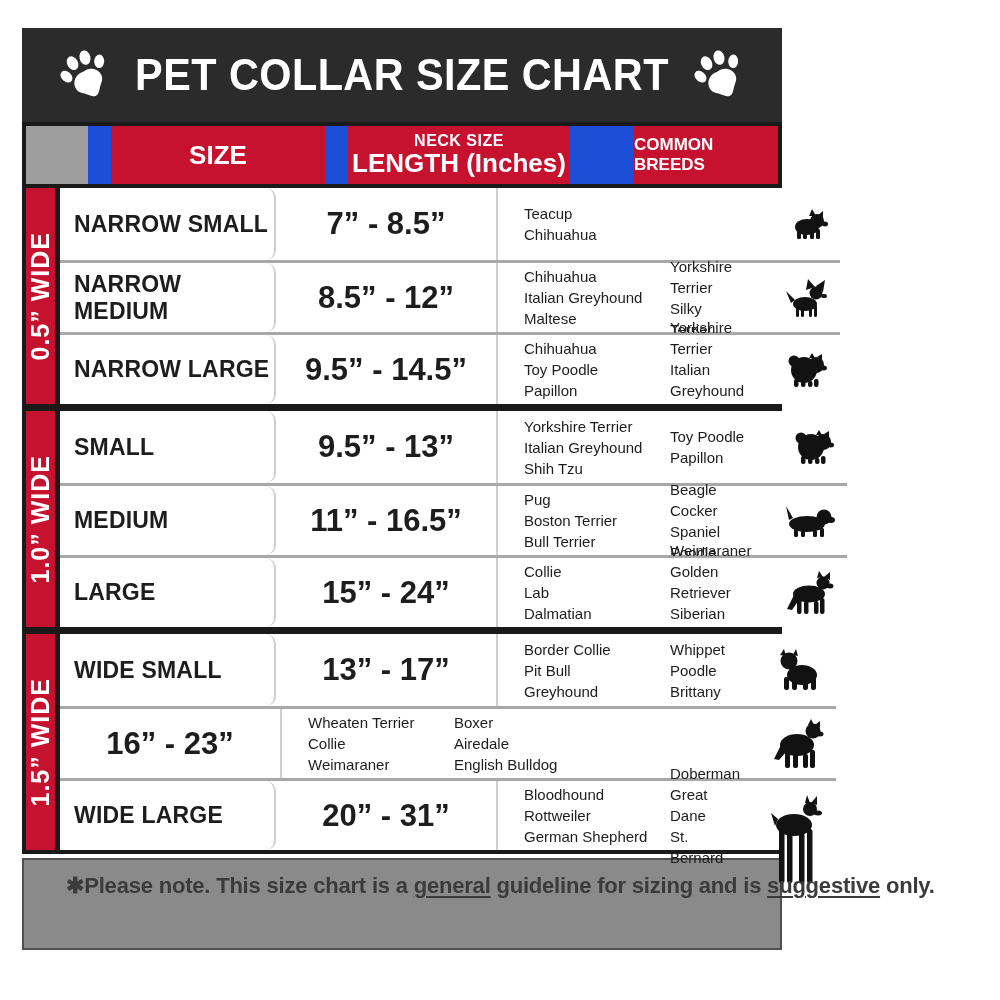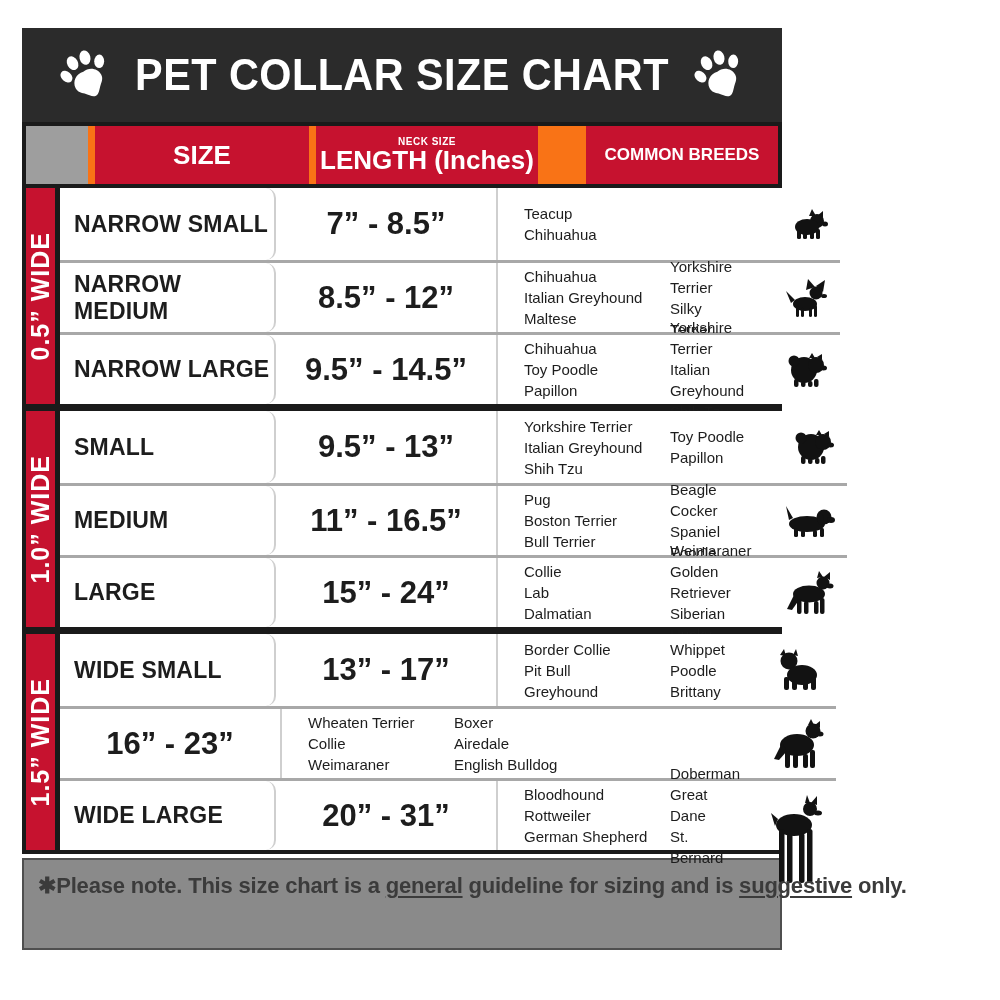--- a/index.html
+++ b/index.html
@@ -8,27 +8,27 @@
   .page { width:804px; height:1000px; padding:28px 22px 6px 22px; background:#fff; }
 
   
   .titlebar { height:94px; background:#2b2b2b; display:flex; align-items:center; padding:0 34px; }
   .titlebar .paw { width:58px; height:56px; flex:0 0 auto; }
   .title { flex:1; text-align:center; color:#ffffff; font-size:44px; font-weight:bold;
            letter-spacing:.5px; transform:scaleX(.94); white-space:nowrap; }
 
   
   .table { border:4px solid #1a1a1a; background:#ffffff; }
-  .thead { display:flex; background:#f97316; height:62px; border-bottom:4px solid #1a1a1a; }
+  .thead { display:flex; background:#1d4ed8; height:62px; border-bottom:4px solid #1a1a1a;gap:16px; }
   .h-corner { width:62px; background:#9e9e9e; margin-right:7px; }
   .h-cell { background:#c6122f; color:#fff; display:flex; flex-direction:column;
             align-items:center; justify-content:center; font-weight:bold; }
   .h-size { width:214px; margin-right:7px; font-size:26px; }
   .h-length { width:222px; margin-right:7px; }
-  .h-length .small { font-size:10px; font-weight:bold; letter-spacing:.5px;text-align:center; }
+  .h-length .small { font-size:16px; font-weight:bold; letter-spacing:.5px;text-align:center; }
   .h-length .big { font-size:26px; line-height:1.05; }
   .h-breeds { flex:1; font-size:17px;margin-left:41px; }
 
   .tgroup { display:flex; }
   .tgroup + .tgroup { border-top:7px solid #1a1a1a; }
   .sidebar { width:62px; background:#c6122f; border-right:5px solid #1a1a1a;
              display:flex; align-items:center; justify-content:center; }
   .sidebar .vlabel { writing-mode:vertical-rl; transform:rotate(180deg); color:#fff;
                      font-size:25px; font-weight:bold; letter-spacing:1px; white-space:nowrap; }
   .grouprows { flex:1; display:flex; flex-direction:column; }
@@ -43,21 +43,21 @@
   .bcol2 { flex:1; font-size:15px; line-height:1.4; color:#1d1d1d; white-space:pre-line; }
   .icon-box { width:84px; display:flex; align-items:center; justify-content:flex-end; overflow:visible; }
   .icon-box svg { overflow:visible; }
   .dog { fill:#121212; }
   .tall-dog { margin-top:50px; } 
 
   
   .footer { margin-top:4px; height:92px; background:#8a8a8a; border:2px solid #4f4f4f;
             padding:9px 14px; color:#3b3b3b; font-weight:bold; font-size:22px;
             line-height:1.5; letter-spacing:-0.2px; }
-  .footer .line { white-space:nowrap; }
+  .footer .line { white-space:nowrap;margin-left:28px; }
   .u { text-decoration:underline; text-decoration-thickness:2px; text-underline-offset:3px; }
 </style>
 </head>
 <body>
 
 <div class="page">
 
   <div class="titlebar">
     <svg class="paw" viewBox="0 0 64 62">
       <g fill="#ffffff" transform="rotate(-28 32 31)">

